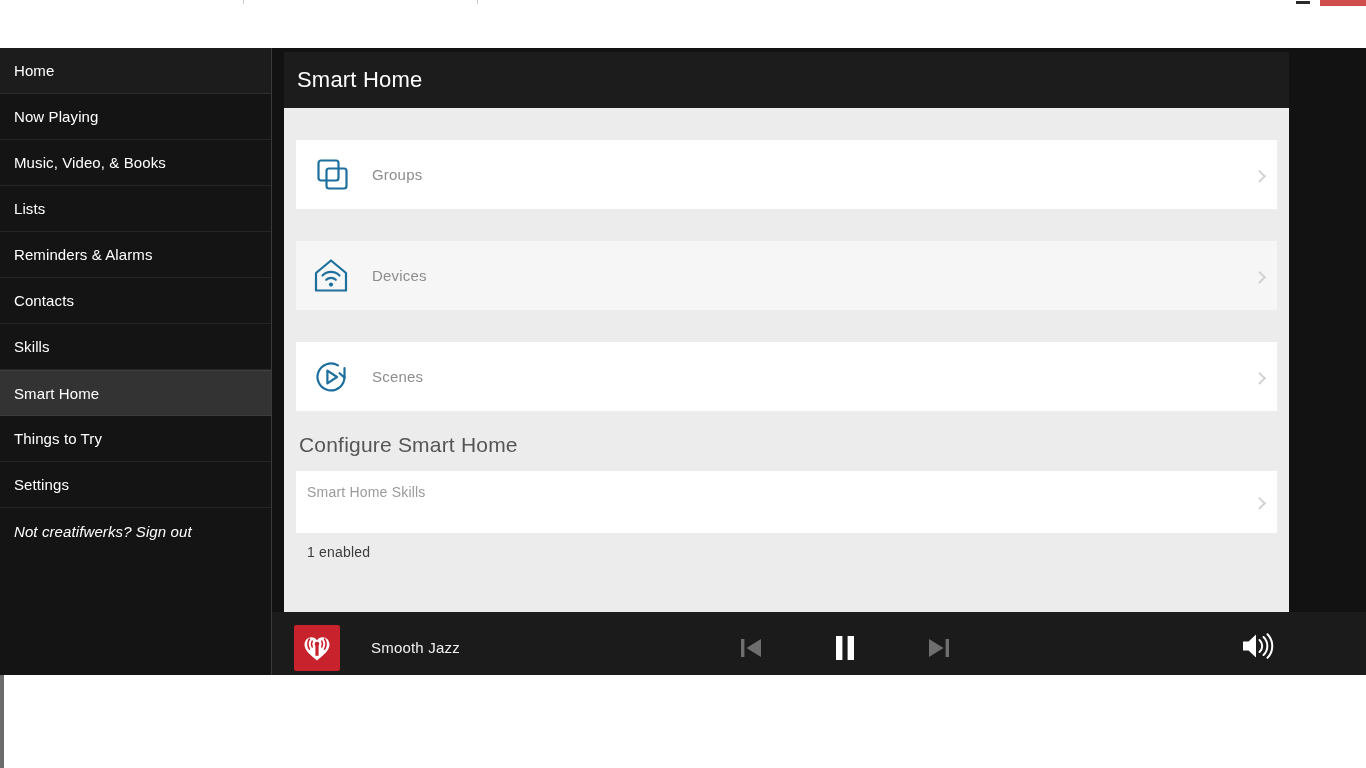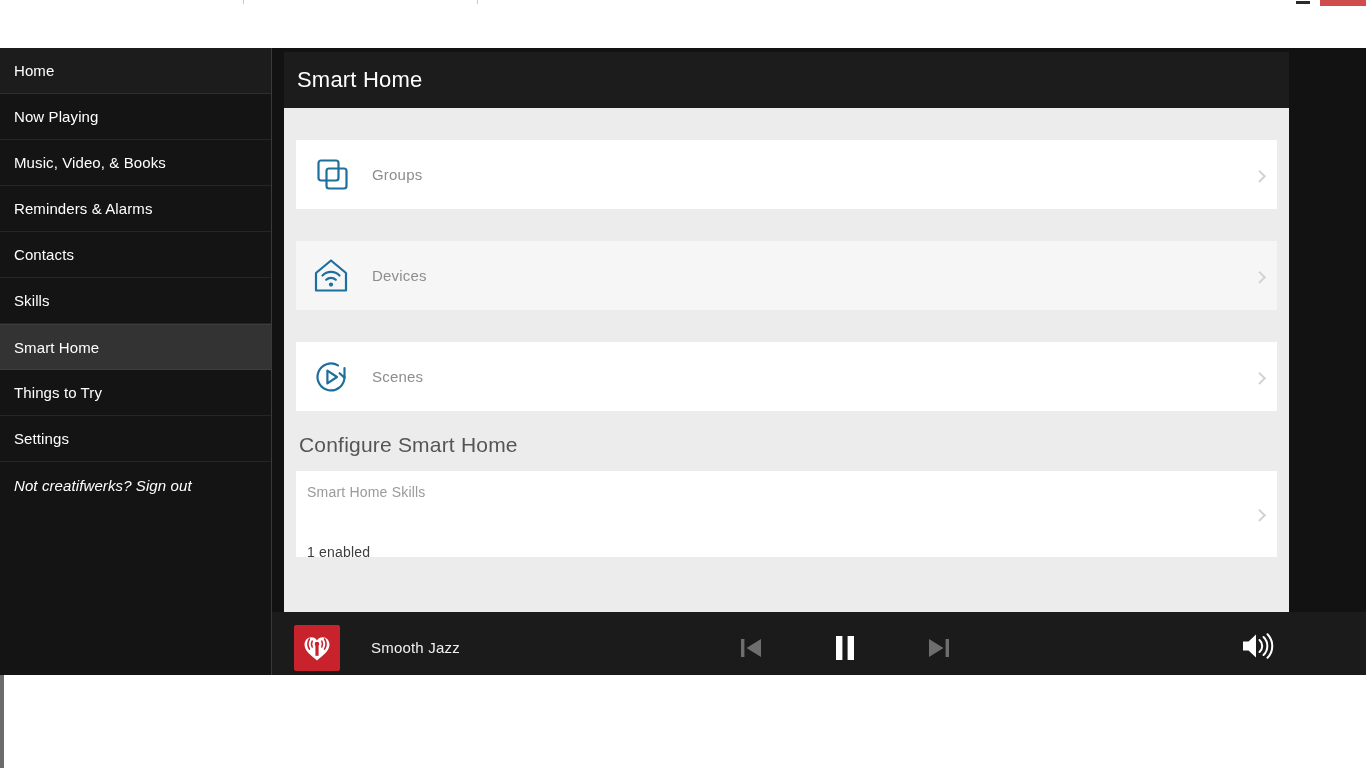--- a/index.html
+++ b/index.html
@@ -144,21 +144,21 @@
   .section-title {
     padding: 22px 0 14px 15px;
     font-size: 21px;
     color: #555555;
     font-weight: 400;
     letter-spacing: .2px;
   }
 
   .row-tall {
     position: relative;
-    height: 86px;
+    height: 62px;
     background: #ffffff;
     margin: 0 12px;
     padding: 13px 0 0 11px;
     cursor: pointer;
   }
   .row-tall .primary {
     font-size: 14px;
     color: #9a9a9a;
     letter-spacing: .2px;
     margin-bottom: 3px;
@@ -235,20 +235,23 @@
 
   <nav class="sidebar">
     <div class="nav-item first">
       <span>Home</span>
     </div>
     <div class="nav-item">
       <span>Now Playing</span>
     </div>
     <div class="nav-item">
       <span>Music, Video, &amp; Books</span>
+    </div>
+    <div class="nav-item">
+      <span>Lists</span>
     </div>
     <div class="nav-item">
       <span>Reminders &amp; Alarms</span>
     </div>
     <div class="nav-item">
       <span>Contacts</span>
     </div>
     <div class="nav-item">
       <span>Skills</span>
     </div>

